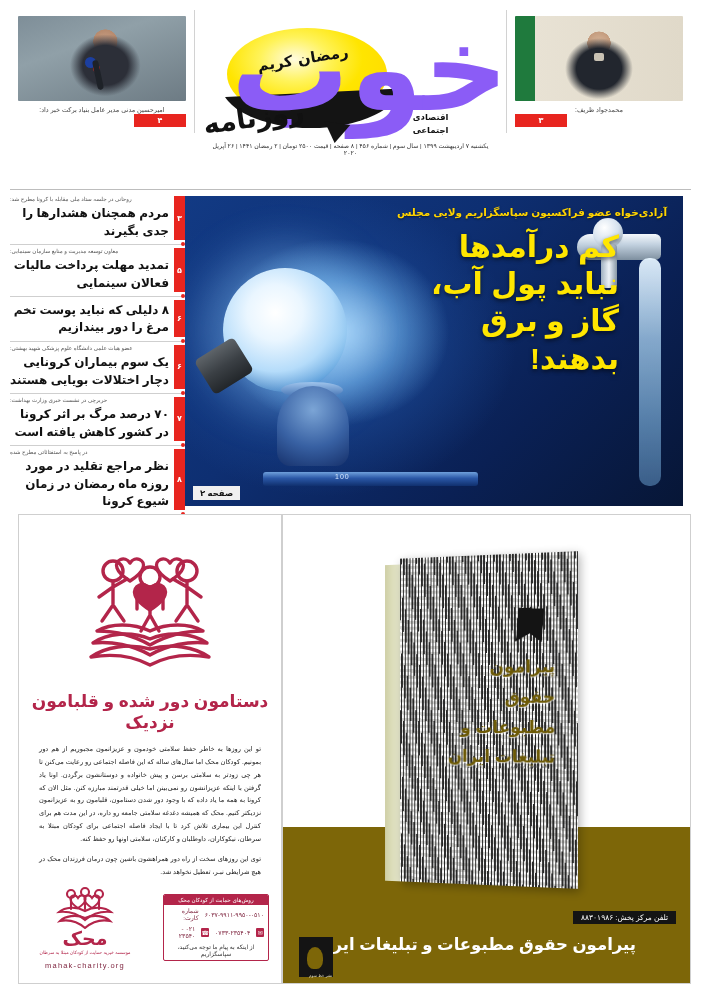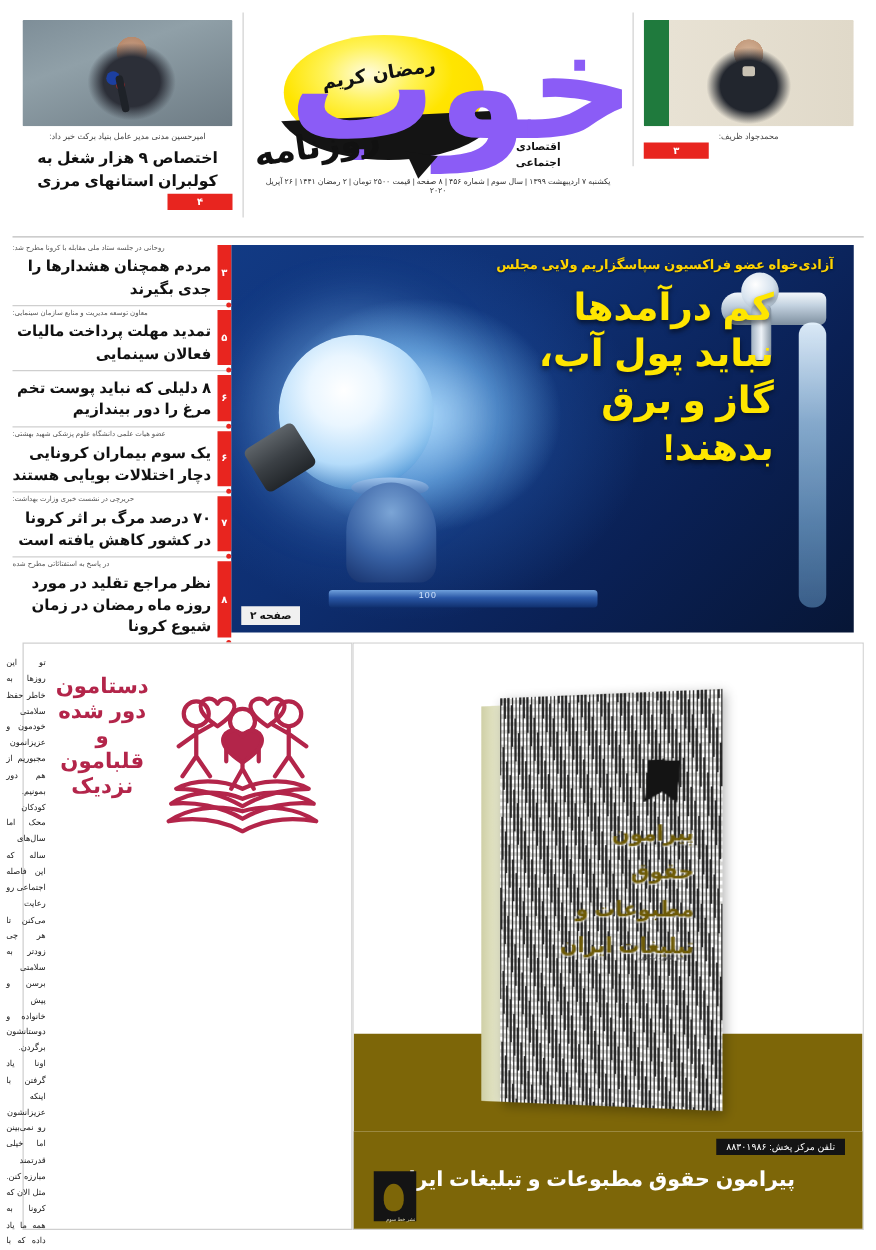--- a/index.html
+++ b/index.html
@@ -253,21 +253,21 @@
     background:#f0f0f0;color:#111;font-size:8.5px;font-weight:bold;
     padding:2px 7px;
   }
 
   
   .ads{display:flex;flex-direction:row;margin-top:8px;height:470px;}
   .ad{
     border:1px solid #cfcfcf;box-sizing:border-box;background:#fff;
     position:relative;
   }
-  .ad-mahak{width:264px;margin-left:8px;display:flex;flex-direction:row;padding:10px 12px;}
+  .ad-mahak{width:264px;margin-left:8px;display:flex;flex-direction:column;padding:10px 12px;}
   .ad-book{flex:1;display:flex;flex-direction:column;}
 
   .mahak-logo{margin:14px auto 6px auto;}
   .mahak-title{
     color:#b3254a;font-size:17px;font-weight:bold;text-align:center;
     margin:14px 0 10px 0;
   }
   .mahak-body{
     font-size:6.6px;color:#222;line-height:1.95;text-align:justify;
     padding:0 8px;
@@ -382,21 +382,20 @@
           <div>اقتصادی</div>
           <div>اجتماعی</div>
         </div>
       </div>
       <div class="dateline">یکشنبه ۷ اردیبهشت ۱۳۹۹ | سال سوم | شماره ۴۵۶ | ۸ صفحه | قیمت ۲۵۰۰ تومان | ۲ رمضان ۱۴۴۱ | ۲۶ آپریل ۲۰۲۰</div>
     </div>
 
     <div class="hdr-side left">
       <div class="hdr-photo photo-mic"></div>
       <div class="hdr-kicker">امیرحسین مدنی مدیر عامل بنیاد برکت خبر داد:</div>
-      <div class="hdr-title">اختصاص ۹ هزار شغل به کولبران استانهای مرزی</div>
       <div class="pagebox">۴</div>
     </div>
   </div>
 
   <div class="body-grid">
 
     <div class="lead">
       <div class="bulb"></div>
       <div class="bulb-base"></div>
       <div class="valve-wheel"></div>

